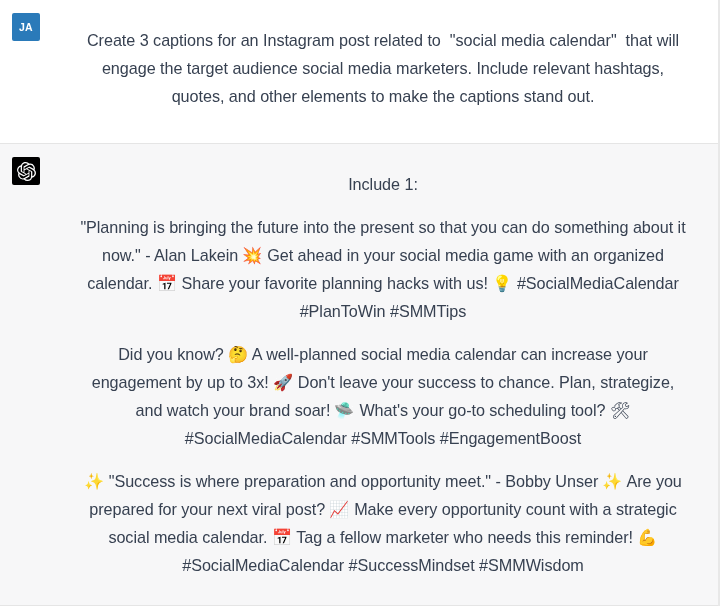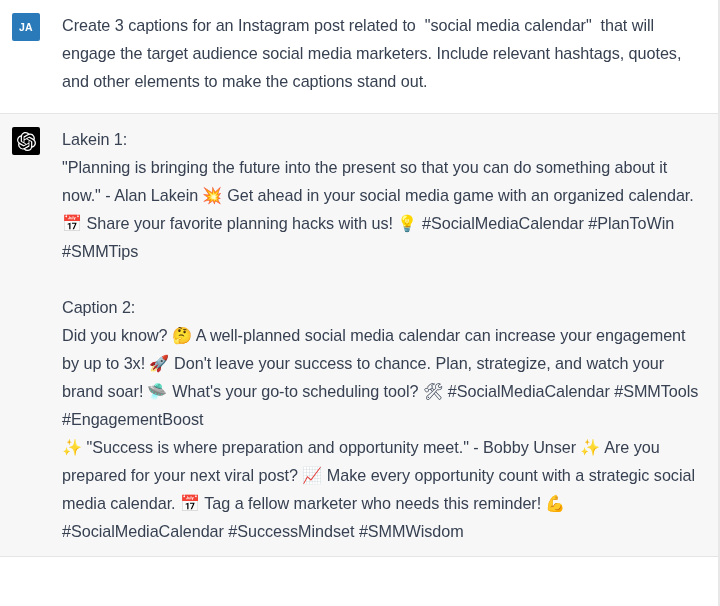--- a/index.html
+++ b/index.html
@@ -73,23 +73,24 @@
     margin-left: 22px;
     flex: 1 1 auto;
     min-width: 0;
     color: #374151;
     font-size: 16.2px;
     line-height: 28px;
     letter-spacing: -0.05px;
   }
 
   .msg-body p {
-    margin: 0;
+    margin: 15px;
     white-space: pre-wrap;
     word-wrap: break-word;
+    text-align: center;
   }
 
   .msg-body p.spaced {
     margin-top: 28px;
   }
 </style>
 </head>
 <body>
 
 <div class="chat">
@@ -106,24 +107,23 @@
   <div class="turn turn-assistant">
     <div class="avatar avatar-assistant">
       <span>
         <svg width="19" height="19" viewBox="0 0 24 24" aria-hidden="true">
           <path fill="#ffffff" d="M22.28 9.82a5.98 5.98 0 0 0-.52-4.91 6.05 6.05 0 0 0-6.51-2.9A6.07 6.07 0 0 0 4.98 4.18a5.98 5.98 0 0 0-4 2.9 6.05 6.05 0 0 0 .75 7.1 5.98 5.98 0 0 0 .51 4.91 6.05 6.05 0 0 0 6.52 2.9A5.98 5.98 0 0 0 13.26 24a6.05 6.05 0 0 0 5.77-4.19 5.98 5.98 0 0 0 4-2.9 6.05 6.05 0 0 0-.75-7.09Zm-9.02 12.6a4.48 4.48 0 0 1-2.88-1.04l.14-.08 4.78-2.76a.79.79 0 0 0 .39-.68v-6.74l2.02 1.17a.07.07 0 0 1 .04.06v5.58a4.5 4.5 0 0 1-4.49 4.49ZM3.6 18.3a4.47 4.47 0 0 1-.54-3.01l.14.09 4.78 2.76a.77.77 0 0 0 .78 0l5.84-3.37v2.33a.08.08 0 0 1-.03.06L9.74 19.95a4.5 4.5 0 0 1-6.14-1.64ZM2.34 7.9a4.48 4.48 0 0 1 2.34-1.97V11.6a.77.77 0 0 0 .39.68l5.81 3.35-2.02 1.17a.07.07 0 0 1-.07 0l-4.83-2.79A4.5 4.5 0 0 1 2.34 7.9Zm16.6 3.86-5.83-3.39 2.02-1.16a.07.07 0 0 1 .07 0l4.83 2.79a4.49 4.49 0 0 1-.68 8.1v-5.66a.79.79 0 0 0-.4-.68Zm2.01-3.02-.14-.09-4.77-2.78a.78.78 0 0 0-.79 0L9.42 9.25V6.92a.07.07 0 0 1 .03-.06l4.83-2.79a4.49 4.49 0 0 1 6.67 4.65ZM8.32 12.87 6.3 11.7a.07.07 0 0 1-.04-.06V6.07a4.49 4.49 0 0 1 7.36-3.45l-.14.08L8.7 5.46a.79.79 0 0 0-.39.68ZM9.42 10.5 12.02 9l2.6 1.5v3l-2.6 1.5-2.6-1.5Z"></path>
         </svg>
       </span>
     </div>
     <div class="msg-body">
 
-      <p>Lakein 1:</p>
+      <p>Include 1:</p>
       <p>"Planning is bringing the future into the present so that you can do something about it now." - Alan Lakein 💥 Get ahead in your social media game with an organized calendar. 📅 Share your favorite planning hacks with us! 💡 #SocialMediaCalendar #PlanToWin #SMMTips</p>
 
-      <p class="spaced">Caption 2:</p>
       <p>Did you know? 🤔 A well-planned social media calendar can increase your engagement by up to 3x! 🚀 Don't leave your success to chance. Plan, strategize, and watch your brand soar! 🛸 What's your go-to scheduling tool? 🛠 #SocialMediaCalendar #SMMTools #EngagementBoost</p>
 
       <p>✨ "Success is where preparation and opportunity meet." - Bobby Unser ✨ Are you prepared for your next viral post? 📈 Make every opportunity count with a strategic social media calendar. 📅 Tag a fellow marketer who needs this reminder! 💪 #SocialMediaCalendar #SuccessMindset #SMMWisdom</p>
 
     </div>
   </div>
 
 </div>
 
 </body></html>

